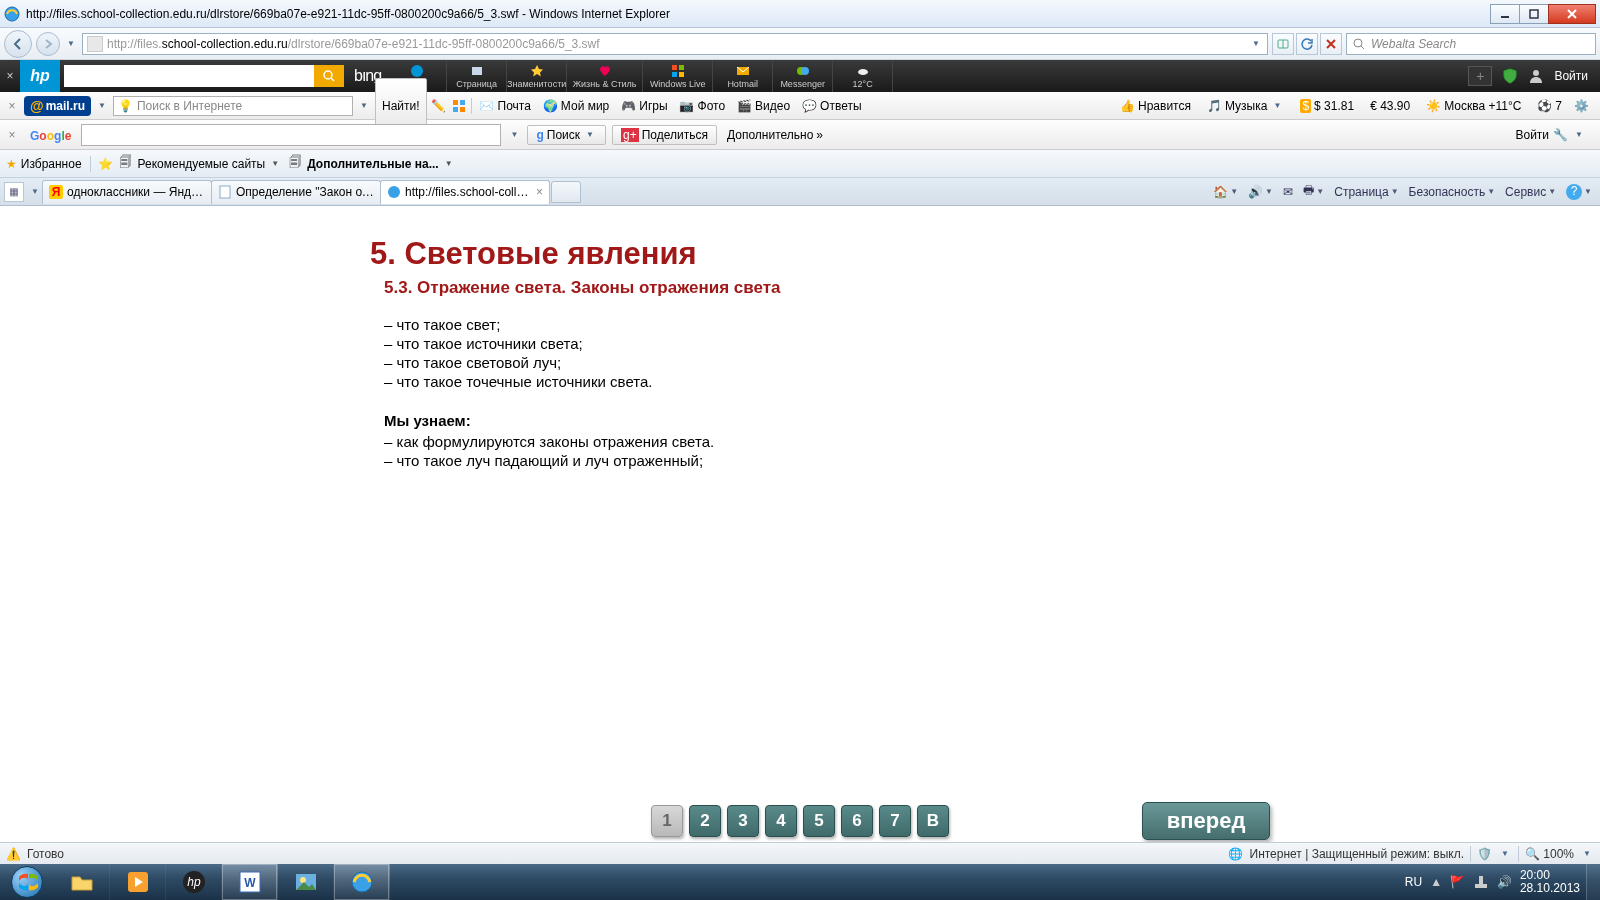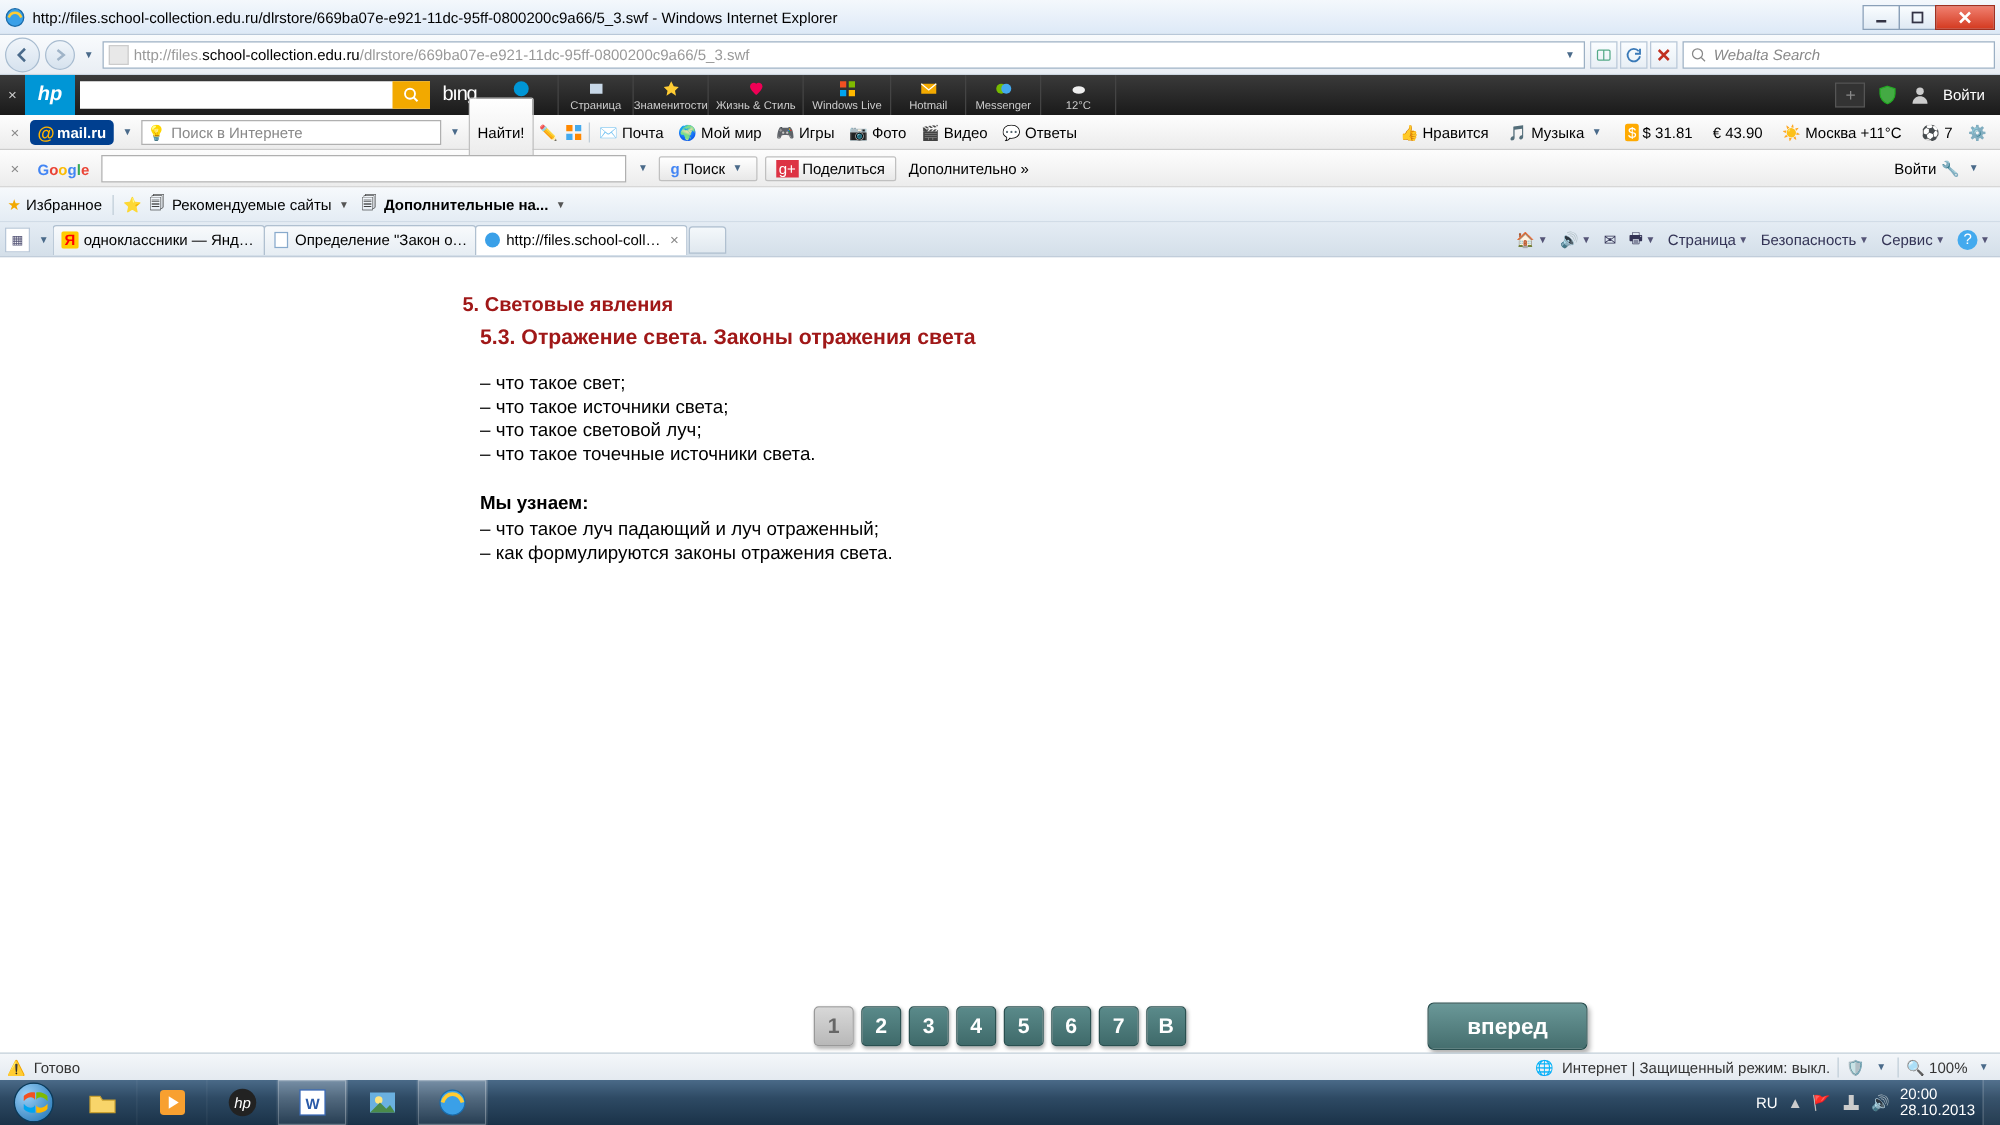--- a/index.html
+++ b/index.html
@@ -68,31 +68,31 @@
 .tab .tico{width:14px;height:14px}
 .tab .tlabel{flex:1;white-space:nowrap;overflow:hidden;text-overflow:ellipsis}
 .tab .tclose{color:#888;font-size:12px}
 .newtab{width:30px;height:22px;border:1px solid #b0c0d0;background:linear-gradient(#f4f8fb,#e0e8ef);border-radius:3px 3px 0 0;margin-left:2px}
 .tabtools{margin-left:auto;display:flex;align-items:center;gap:2px}
 .ttool{padding:2px 4px;display:flex;align-items:center;gap:2px;color:#335}
 .ttool .dd{font-size:8px;color:#557}
 
 .content{position:absolute;top:206px;left:0;right:0;bottom:116px;background:#fff;overflow:hidden}
 .page{padding:30px 0 0 370px;font-family:Arial,sans-serif}
-.page h1{color:#a01818;font-size:16px;font-weight:bold;margin-bottom:6px}
+.page h1{color:#a01818;font-size:31px;font-weight:bold;margin-bottom:6px}
 .page h2{color:#a01818;font-size:17px;font-weight:bold;margin-bottom:18px;padding-left:14px}
 .page .sec{padding-left:14px}
 .page .bold{font-weight:bold;font-size:15px;color:#000;margin-bottom:4px}
 .page .line{font-size:15px;color:#000;margin-bottom:2px}
 .page .gap{height:20px}
 
 .pager{position:absolute;bottom:54px;left:0;right:0;height:50px;display:flex;align-items:center;justify-content:center}
 .pgbtn{width:32px;height:32px;margin:0 3px;border-radius:4px;background:linear-gradient(#5a8a8a,#3f6a6a);color:#fff;font-weight:bold;font-size:17px;display:flex;align-items:center;justify-content:center;box-shadow:1px 2px 3px rgba(0,0,0,.3);border:1px solid #2a5050}
 .pgbtn.cur{background:linear-gradient(#d8d8d8,#b8b8b8);color:#666;border-color:#999}
-.fwd-btn{position:absolute;right:330px;width:128px;height:38px;border-radius:5px;background:linear-gradient(#6a9898,#456e6e);color:#fff;font-size:18px;font-weight:bold;display:flex;align-items:center;justify-content:center;box-shadow:2px 3px 4px rgba(0,0,0,.3);border:1px solid #2a5050}
+.fwd-btn{position:absolute;right:330px;width:128px;height:38px;border-radius:5px;background:linear-gradient(#6a9898,#456e6e);color:#fff;font-size:22px;font-weight:bold;display:flex;align-items:center;justify-content:center;box-shadow:2px 3px 4px rgba(0,0,0,.3);border:1px solid #2a5050}
 
 .statusbar{position:absolute;bottom:36px;left:0;right:0;height:22px;background:linear-gradient(#f4f7fa,#e4eaf0);border-top:1px solid #c0cdd8;display:flex;align-items:center;padding:0 6px;gap:6px;color:#333}
 .statusbar .zone{margin-left:auto;display:flex;align-items:center;gap:6px}
 .sep{width:1px;height:16px;background:#c0cdd8}
 
 .taskbar{position:absolute;bottom:0;left:0;right:0;height:36px;background:linear-gradient(#4a6a88 0%,#2e4a64 40%,#1a3248 100%);display:flex;align-items:center}
 .start{width:54px;height:36px;display:flex;align-items:center;justify-content:center}
 .start .orb{width:32px;height:32px;border-radius:50%;background:radial-gradient(circle at 30% 30%,#9ad0f8,#1a6fb0);border:1px solid #0a3a5a;position:relative;overflow:hidden}
 .tb-item{width:56px;height:36px;display:flex;align-items:center;justify-content:center;border-right:1px solid rgba(255,255,255,.06)}
 .tb-item.active{background:linear-gradient(rgba(255,255,255,.25),rgba(255,255,255,.05));box-shadow:inset 0 0 0 1px rgba(255,255,255,.3)}
@@ -471,22 +471,22 @@
   <div class="page">
     <h1>5. Световые явления</h1>
     <h2>5.3. Отражение света. Законы отражения света</h2>
     <div class="sec">
       <div class="line">– что такое свет;</div>
       <div class="line">– что такое источники света;</div>
       <div class="line">– что такое световой луч;</div>
       <div class="line">– что такое точечные источники света.</div>
       <div class="gap"></div>
       <div class="bold">Мы узнаем:</div>
+      <div class="line">– как формулируются законы отражения света.</div>
       <div class="line">– что такое луч падающий и луч отраженный;</div>
-      <div class="line">– как формулируются законы отражения света.</div>
     </div>
   </div>
 </div>
 
 <div class="pager">
   <div class="pgbtn cur">1</div>
   <div class="pgbtn">2</div>
   <div class="pgbtn">3</div>
   <div class="pgbtn">4</div>
   <div class="pgbtn">5</div>

